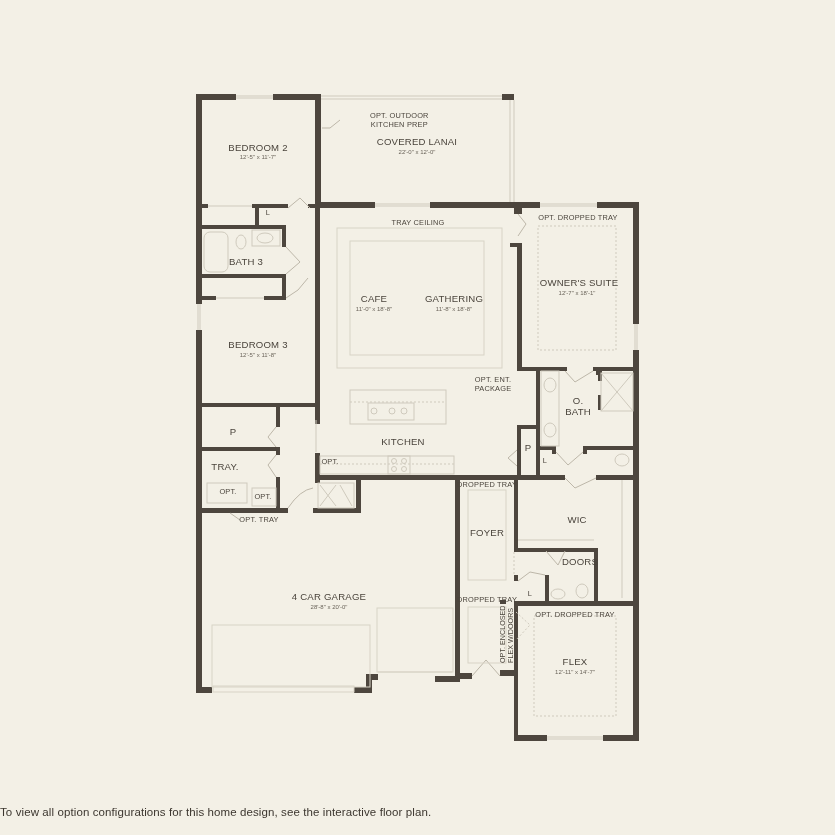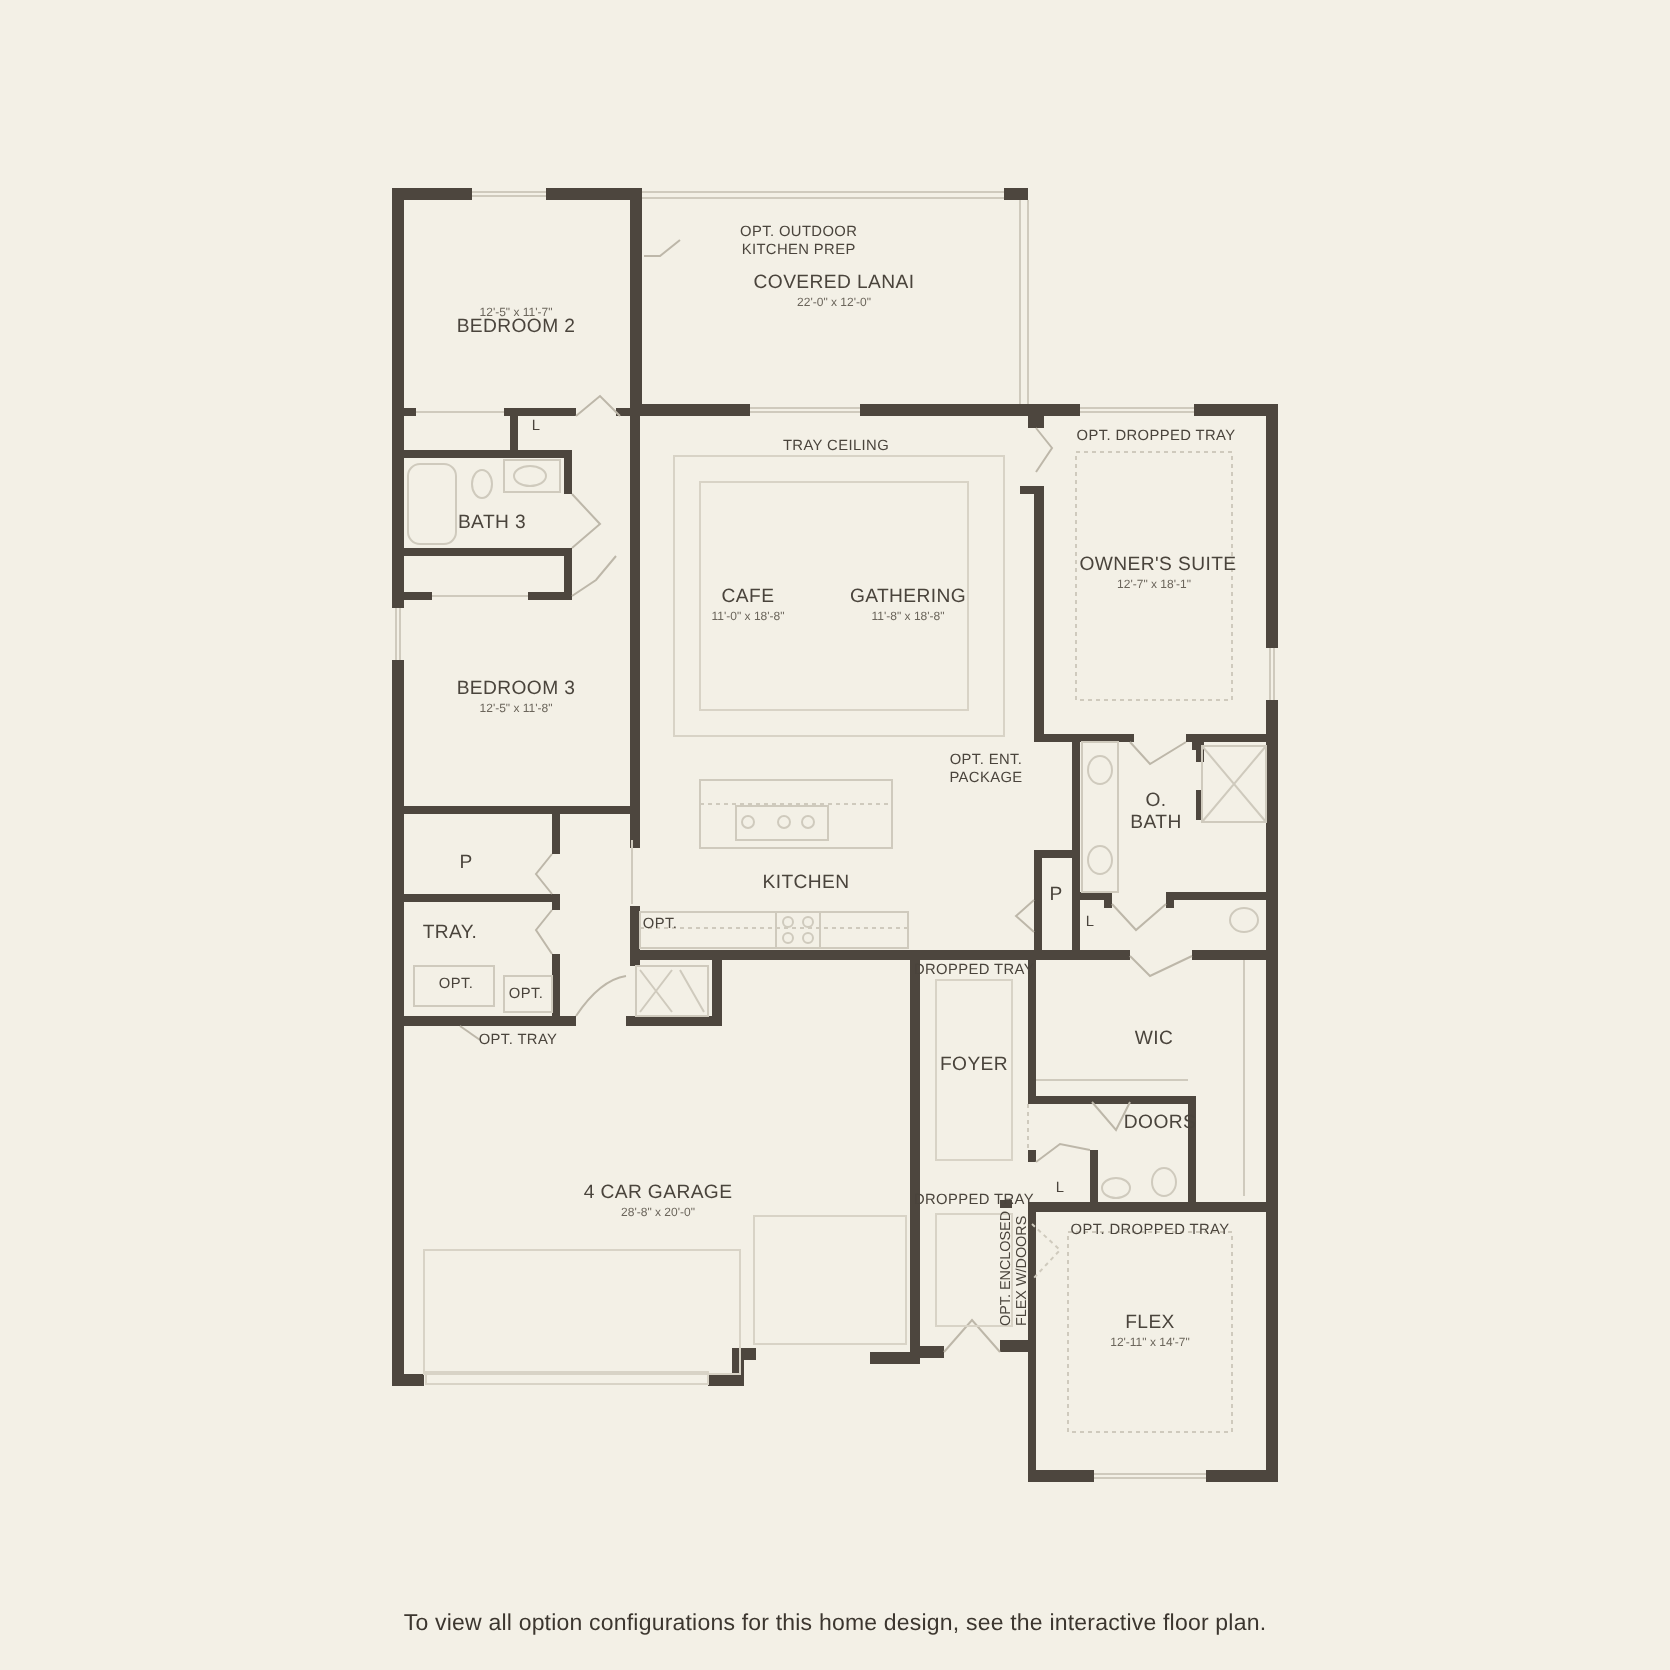--- a/index.html
+++ b/index.html
@@ -21,21 +21,21 @@
   .dim {
     position: absolute; transform: translateX(-50%); white-space: nowrap;
     font-size: 6px; color: #6b655b;
   }
   .small { font-size: 7.4px; }
   .rot {
     position: absolute; font-size: 7.2px; color: #4a443c; line-height: 1.05;
     transform: rotate(-90deg); transform-origin: left top; white-space: nowrap;
   }
   .footer {
-    position: absolute; left: 0; right: 0; top: 806px; text-align: center;
+    position: absolute; left: 0; right: 0; top: 806px; 
     font-size: 11.5px; color: #3c362f; letter-spacing: 0.1px;
   }
 </style>
 </head>
 <body>
 
 <svg id="plan" viewBox="0 0 835 835" xmlns="http://www.w3.org/2000/svg">
 
   <g>
     <line class="thin" x1="320" y1="96" x2="505" y2="96"></line>
@@ -227,21 +227,21 @@
     <path class="dash" d="M516 612 L530 625 L516 640"></path>
 
     <rect class="thin2" x="212" y="625" width="158" height="62"></rect>
     <rect class="thin2" x="213" y="686" width="141" height="6"></rect>
     <rect class="thin2" x="377" y="608" width="76" height="64"></rect>
     <line class="thin2" x1="378" y1="672" x2="452" y2="672"></line>
     <line class="thin" x1="316" y1="420" x2="316" y2="452"></line>
   </g>
 </svg>
 
-<div class="lbl big" style="left:258px;top:158px">BEDROOM 2</div>
+<div class="lbl big" style="left:258px;top:142px">BEDROOM 2</div>
 <div class="dim" style="left:258px;top:154px">12'-5" x 11'-7"</div>
 
 <div class="lbl small" style="left:370px;top:112px;transform:none;text-align:center">
   <div>OPT. OUTDOOR</div>
   <div>KITCHEN PREP</div>
 </div>
 <div class="lbl big" style="left:417px;top:136px">COVERED LANAI</div>
 <div class="dim" style="left:417px;top:149px">22'-0" x 12'-0"</div>
 
 <div class="lbl small" style="left:268px;top:209px">L</div>

